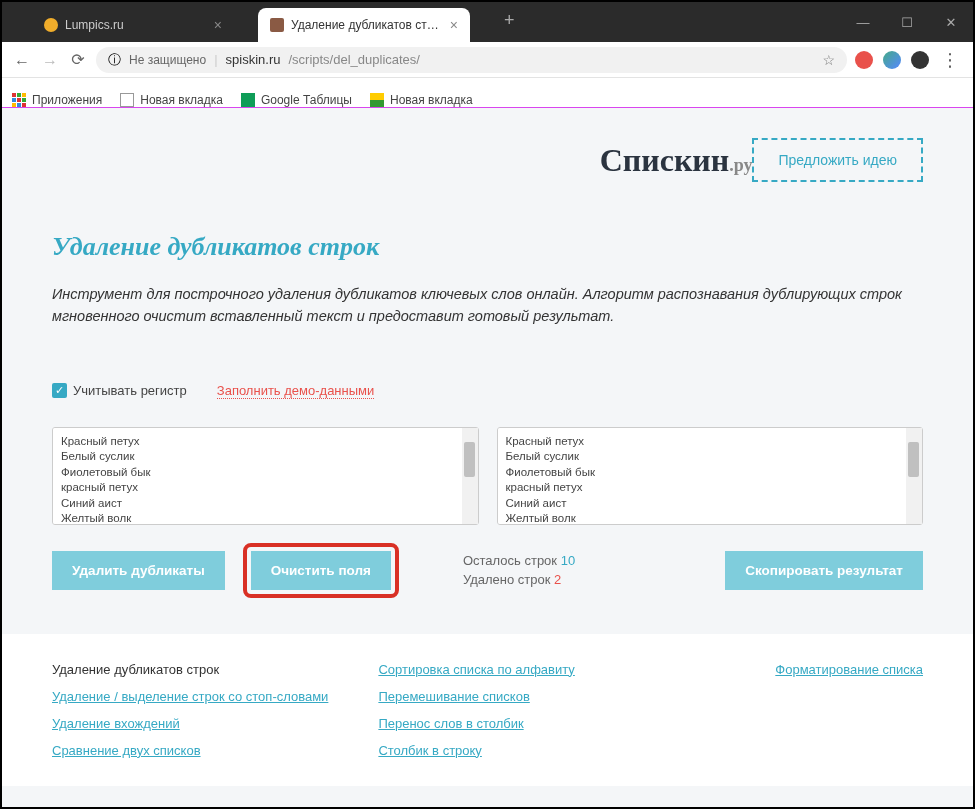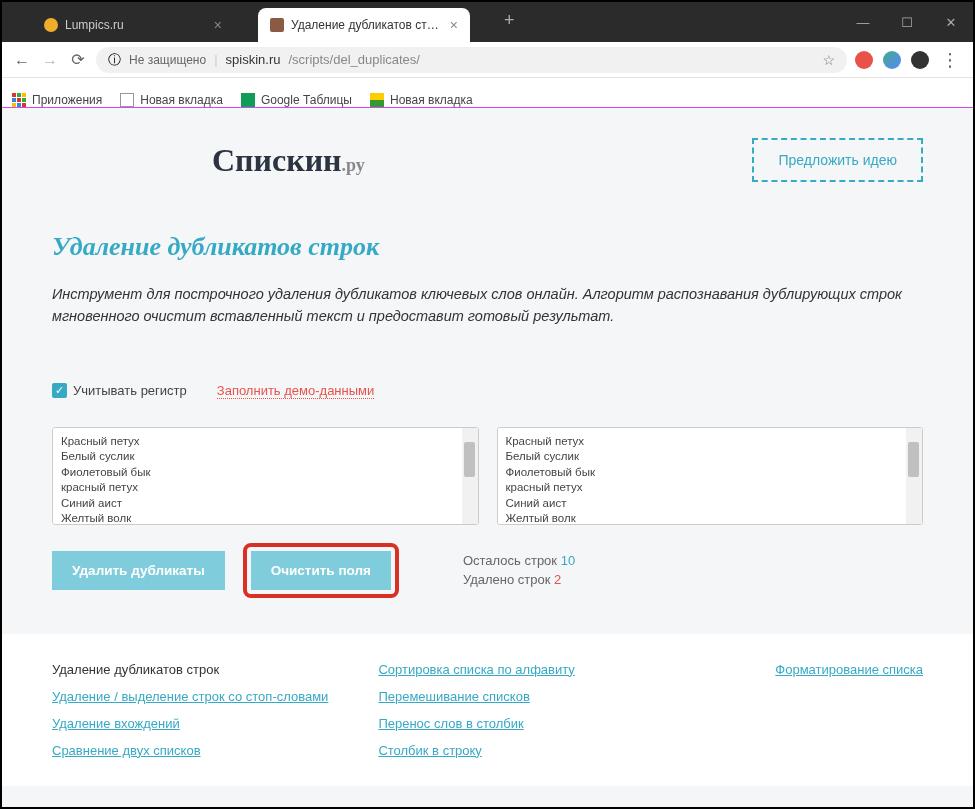--- a/index.html
+++ b/index.html
@@ -32,21 +32,21 @@
 .menu-dots { font-size: 18px; color: #555; cursor: pointer; padding: 0 4px; }
 
 
 .bookmarks { background: #fff; height: 30px; display: flex; align-items: flex-end; padding: 0 10px; gap: 18px; font-size: 12px; border-bottom: 1px solid #d946ef; }
 .bookmark { display: flex; align-items: center; gap: 6px; color: #444; cursor: pointer; }
 .bookmark .bicon { width: 14px; height: 14px; }
 
 
 .page { background: #f4f6f8; padding: 30px 50px 0; height: calc(100% - 106px); overflow: hidden; }
 .header-row { display: flex; justify-content: space-between; align-items: center; margin-bottom: 50px; }
-.logo { font-family: Georgia, serif; font-size: 32px; font-weight: bold; color: #2b3440; text-align: left; flex: 1; }
+.logo { font-family: Georgia, serif; font-size: 32px; font-weight: bold; color: #2b3440; text-align: right; flex: 1; }
 .logo .ru { font-size: 18px; color: #888; }
 .suggest-btn { border: 2px dashed #36a9c4; color: #36a9c4; padding: 12px 24px; font-size: 14px; cursor: pointer; background: transparent; }
 
 h1 { color: #36a9c4; font-family: Georgia, serif; font-weight: bold; font-style: italic; font-size: 26px; margin-bottom: 22px; }
 .description { color: #333; font-style: italic; font-size: 14.5px; line-height: 1.5; margin-bottom: 55px; }
 
 .options { display: flex; align-items: center; gap: 30px; margin-bottom: 28px; font-size: 13px; }
 .checkbox { display: flex; align-items: center; gap: 6px; color: #444; }
 .checkbox .cb { width: 15px; height: 15px; background: #36a9c4; border-radius: 2px; display: flex; align-items: center; justify-content: center; color: #fff; font-size: 11px; }
 .demo-link { color: #e9514b; border-bottom: 1px dotted #e9514b; cursor: pointer; }
@@ -188,20 +188,21 @@
 
   <div class="actions">
     <button class="btn">Удалить дубликаты</button>
     <div class="btn-highlight">
       <button class="btn">Очистить поля</button>
     </div>
     <div class="stats">
       <div><span>Осталось строк</span> <span class="cyan">10</span></div>
       <div><span>Удалено строк</span> <span class="red">2</span></div>
     </div>
+    <button class="btn copy-btn">Скопировать результат</button>
   </div>
 
   <div class="footer-links">
     <div class="footer-col">
       <a class="head">Удаление дубликатов строк</a>
       <a>Удаление / выделение строк со стоп-словами</a>
       <a>Удаление вхождений</a>
       <a>Сравнение двух списков</a>
     </div>
     <div class="footer-col">

